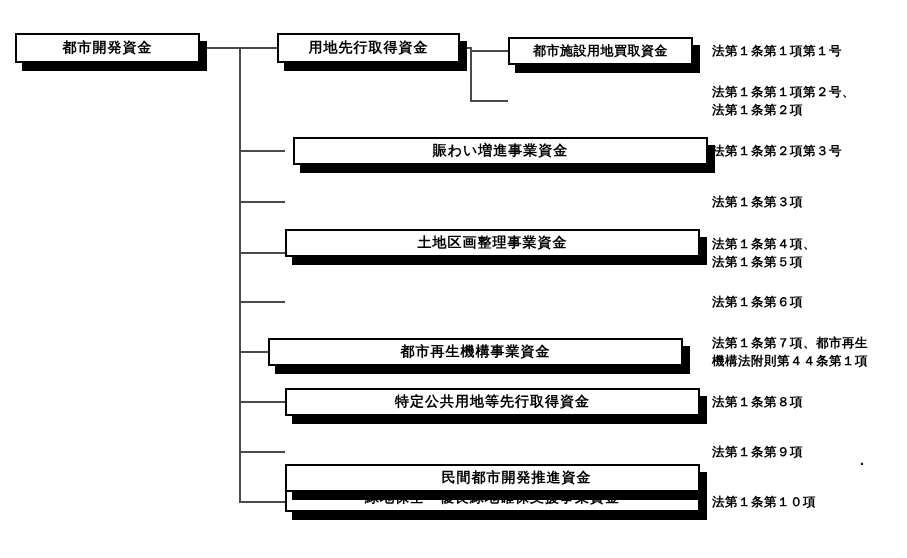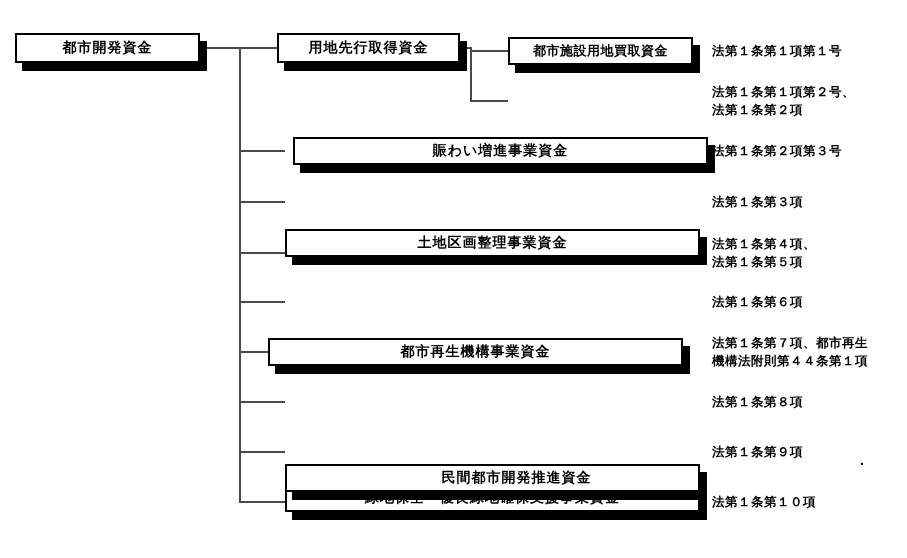--- a/index.html
+++ b/index.html
@@ -96,20 +96,21 @@
   <div class="box" style="left:285px; top:229px; width:415px; height:28px;">土地区画整理事業資金</div>
   <div class="note" style="left:712px; top:239px; height:28px;">法第１条第４項、
 法第１条第５項</div>
 
   <div class="note" style="left:712px; top:288px; height:28px;">法第１条第６項</div>
 
   <div class="box" style="left:268px; top:338px; width:415px; height:28px;">都市再生機構事業資金</div>
   <div class="note" style="left:712px; top:338px; height:28px;">法第１条第７項、都市再生
 機構法附則第４４条第１項</div>
 
+  <div class="box" style="left:285px; top:388px; width:415px; height:28px;">特定公共用地等先行取得資金</div>
   <div class="note" style="left:712px; top:388px; height:28px;">法第１条第８項</div>
 
   <div class="box" style="left:285px; top:438px; width:415px; height:28px;margin-top:46px;">緑地保全・優良緑地確保支援事業資金</div>
   <div class="note" style="left:712px; top:438px; height:28px;">法第１条第９項</div>
 
   <div class="box" style="left:285px; top:464px; width:415px; height:28px;padding-left:48px;">民間都市開発推進資金</div>
   <div class="note" style="left:712px; top:488px; height:28px;">法第１条第１０項</div>
 
   <div class="dot" style="left:860px; top:452px;">.</div>
 

